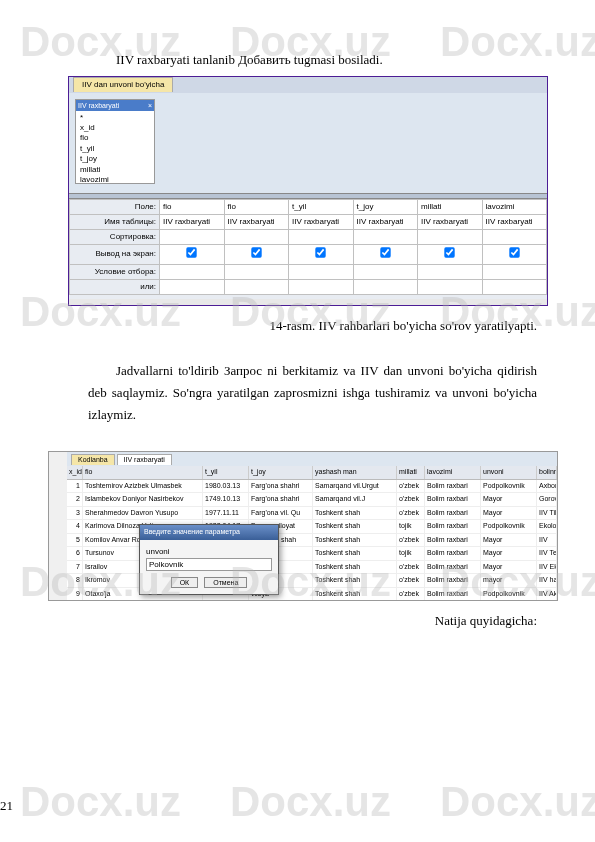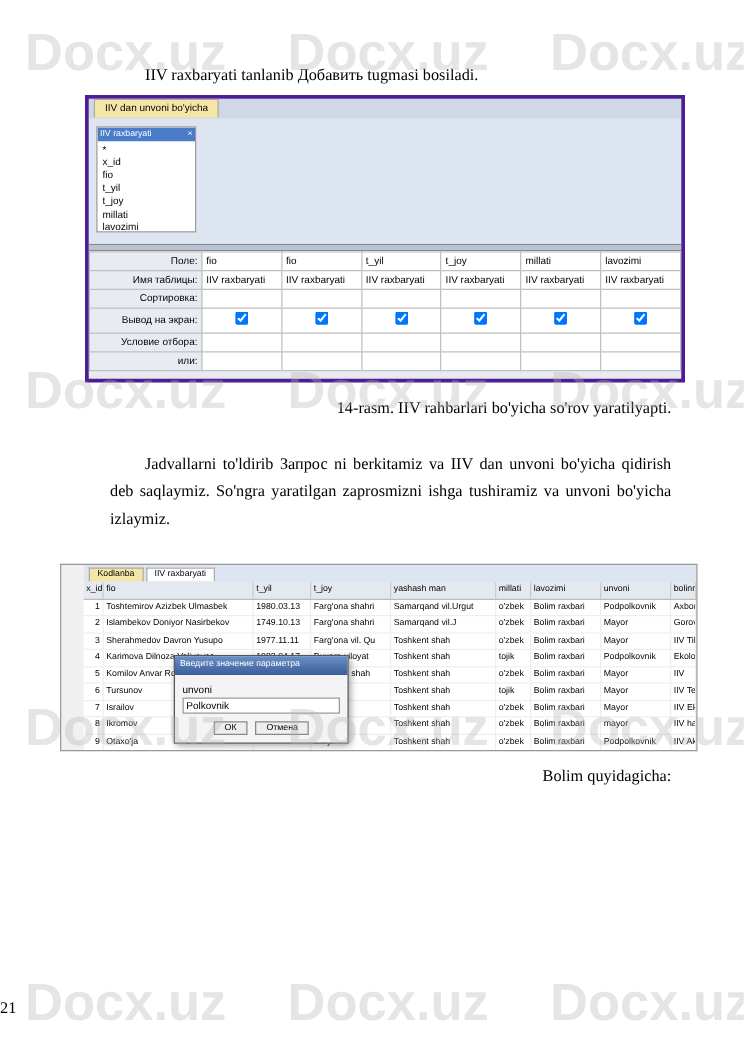--- a/index.html
+++ b/index.html
@@ -40,21 +40,21 @@
     line-height: 1.5;
     color: #000;
   }
 
   .para1 { margin-bottom: 6px; text-indent: 28px; }
 
   .screenshot1 {
     margin-left: -20px;
     width: 480px;
     height: 230px;
-    border: 3px solid #4c1d95;
+    border: 1px solid #4c1d95;
     background: #e8e8e8;
     position: relative;
     font-family: "Segoe UI", Tahoma, sans-serif;
     font-size: 9px;
     overflow: hidden;
   }
   .tab-bar {
     background: #cfd8e6;
     height: 16px;
     display: flex;
@@ -463,16 +463,16 @@
         <div>unvoni</div>
         <input class="dialog-input" value="Polkovnik" style="">
         <div class="dialog-btns">
           <button>ОК</button>
           <button>Отмена</button>
         </div>
       </div>
     </div>
   </div>
 
-  <p class="caption">Bolim quyidagicha:</p>
+  <p class="caption">Natija quyidagicha:</p>
 </div>
 
 <div class="page-num">21</div>
 
 </body></html>

